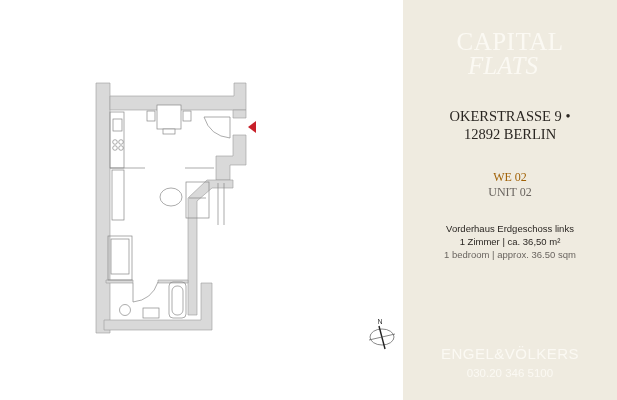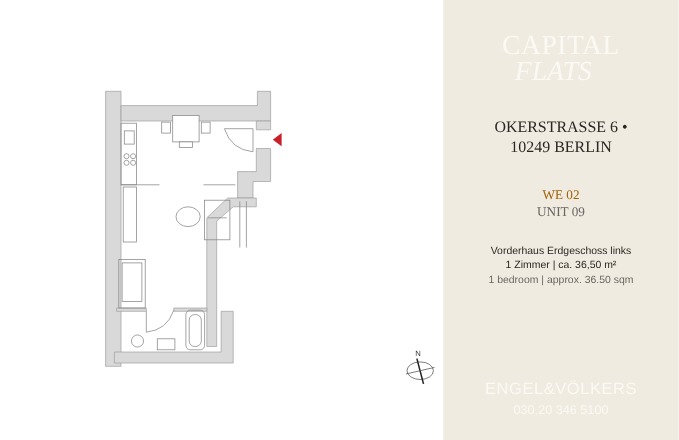--- a/index.html
+++ b/index.html
@@ -93,26 +93,26 @@
     <text x="380" y="324" font-size="7" font-family="Liberation Sans, sans-serif" fill="#333" text-anchor="middle">N</text>
   </svg>
 </div>
 
 <div class="panel">
   <div class="brand">
     <div class="l1">CAPITAL</div>
     <div class="l2">FLATS</div>
   </div>
   <div class="address">
-    <div>OKERSTRASSE 6 •</div>
-    <div>10249 BERLIN</div>
+    <div>OKERSTRASSE 9 •</div>
+    <div>12892 BERLIN</div>
   </div>
   <div class="unit">
     <div class="we">WE 02</div>
-    <div class="en">UNIT 09</div>
+    <div class="en">UNIT 02</div>
   </div>
   <div class="desc">
     <div class="de">Vorderhaus Erdgeschoss links</div>
     <div class="de">1 Zimmer | ca. 36,50 m²</div>
     <div class="en" style="margin-top:0">1 bedroom | approx. 36.50 sqm</div>
   </div>
   <div class="ev">
     <div class="name">ENGEL&amp;VÖLKERS</div>
     <div class="phone">030.20 346 5100</div>
   </div>

